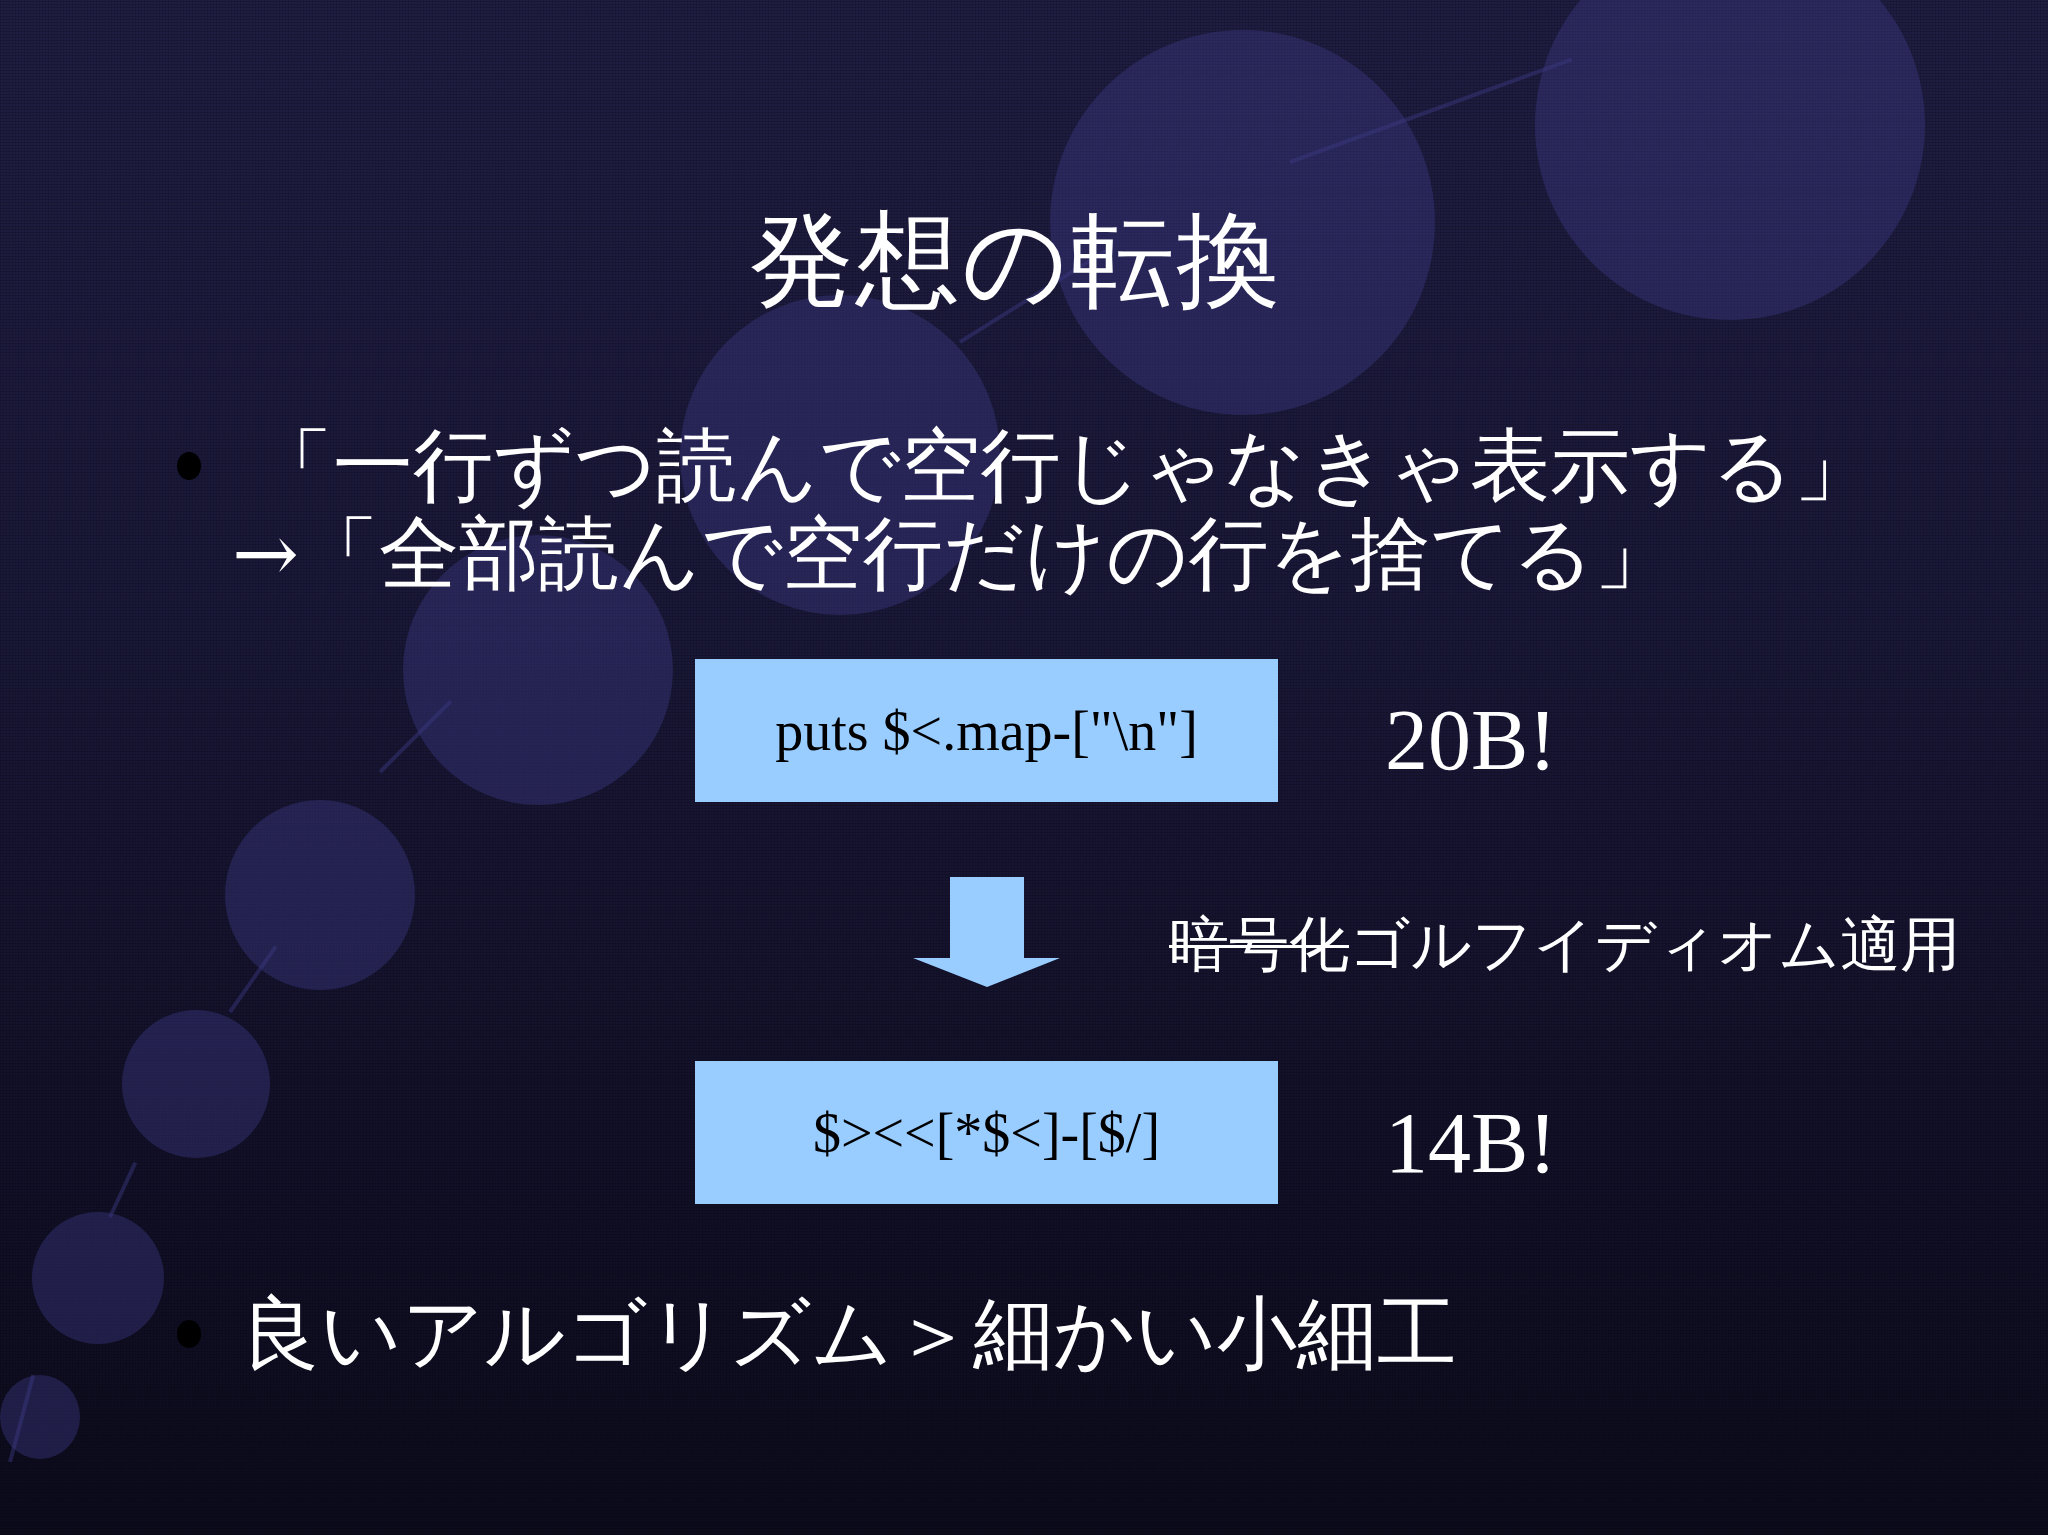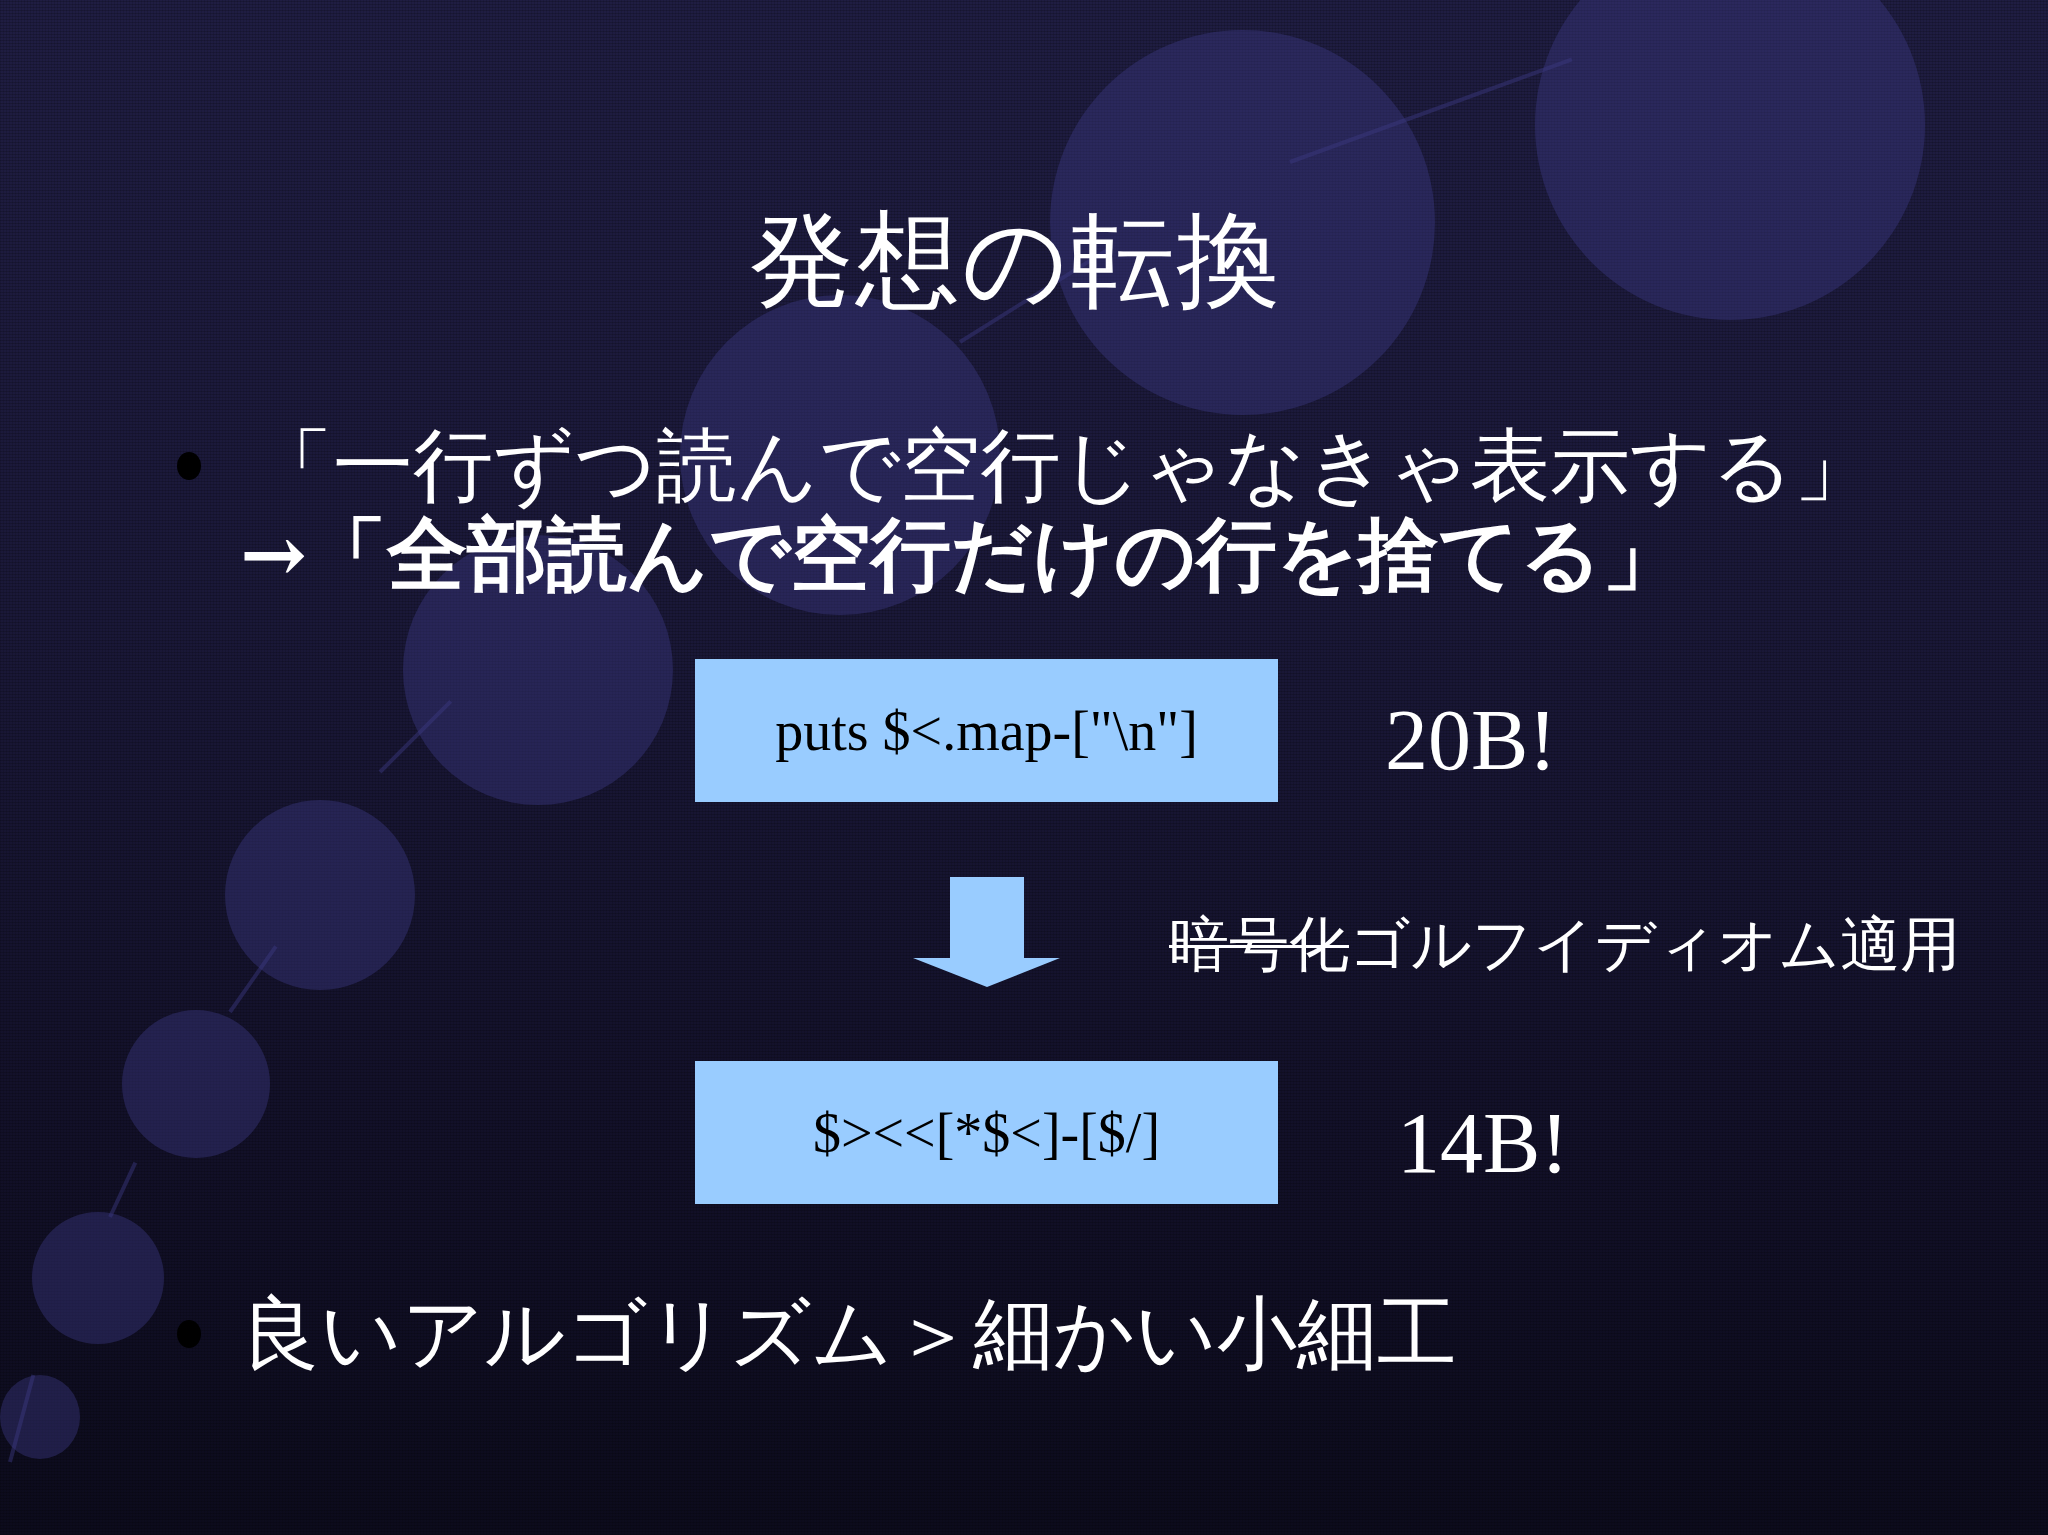--- a/index.html
+++ b/index.html
@@ -70,38 +70,38 @@
 <div class="line" style="left:230px;top:1010px;width:80px;transform:rotate(-55deg);"></div>
 <div class="line" style="left:110px;top:1215px;width:60px;transform:rotate(-65deg);"></div>
 <div class="line" style="left:10px;top:1460px;width:90px;transform:rotate(-75deg);"></div>
 
 <div class="title">発想の転換</div>
 
 <div class="bullet-dot" style="left:177px;top:452px;"></div>
 <div class="bullet-block" style="left:245px;top:422px;margin-left:8px;">
   <div>「一行ずつ読んで空行じゃなきゃ表示する」</div>
 </div>
-<div class="bullet-block" style="left:240px;top:510px;font-weight:bold;">
+<div class="bullet-block" style="left:232px;top:510px;">
   <div>→「全部読んで空行だけの行を捨てる」</div>
 </div>
 
 <div class="code-box" style="top:659px;">
   <span>puts $&lt;.map-["\n"]</span>
 </div>
 <div class="bytes" style="top:690px;">20B!</div>
 
 <svg style="position:absolute;left:913px;top:877px;" width="148" height="112" viewBox="0 0 148 112">
   <polygon points="37,0 111,0 111,81 147,81 74,110 0,81 37,81" fill="#99ccff"></polygon>
 </svg>
 
 <div class="note">
   <span class="struck">暗号化</span><span>ゴルフイディオム適用</span>
 </div>
 
 <div class="code-box" style="top:1061px;">
   <span>$&gt;&lt;&lt;[*$&lt;]-[$/]</span>
 </div>
-<div class="bytes" style="top:1093px;margin-left:12px;">14B!</div>
+<div class="bytes" style="top:1093px;">14B!</div>
 
 <div class="bullet-dot" style="left:177px;top:1320px;"></div>
 <div class="bullet-block" style="left:240px;top:1290px;">
   <div>良いアルゴリズム＞細かい小細工</div>
 </div>
 
 </body></html>

